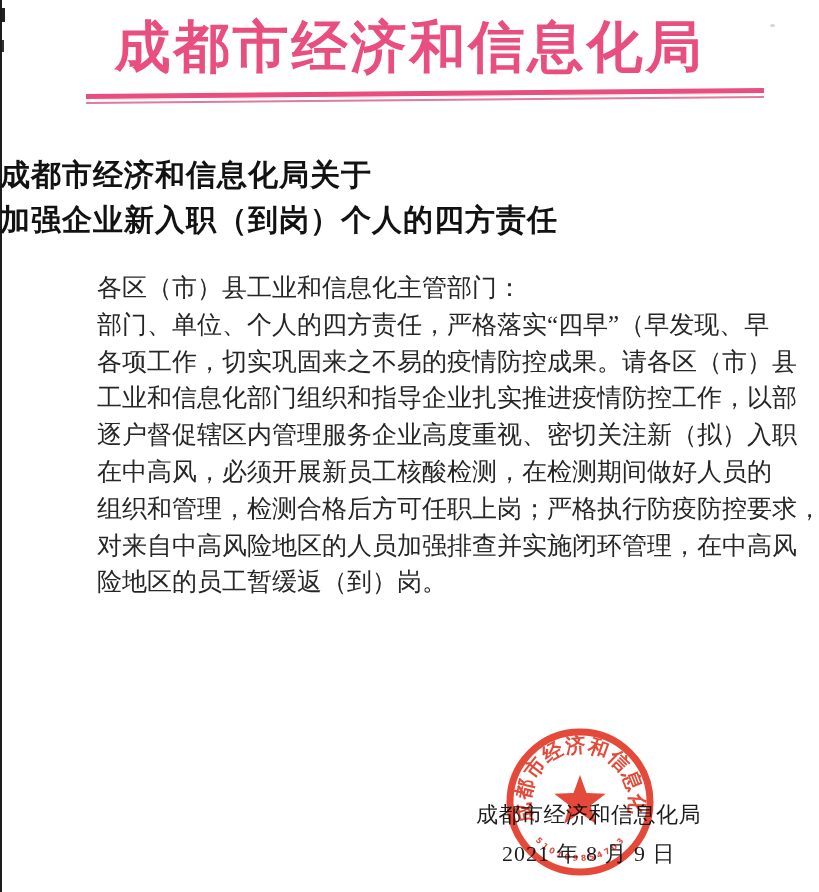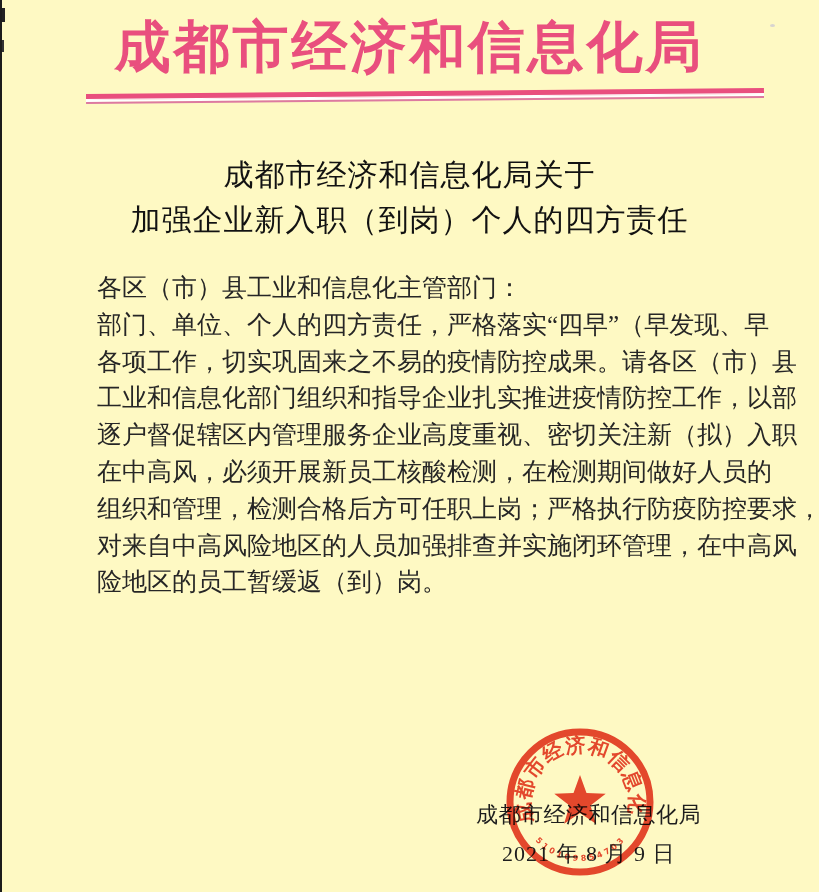--- a/index.html
+++ b/index.html
@@ -2,21 +2,21 @@
 <html><head>
 <meta charset="utf-8">
 <style>
   html, body { margin: 0; padding: 0; background: #888; }
   * { box-sizing: border-box; }
   .page {
     position: relative;
     width: 819px;
     height: 892px;
     margin: 0 auto;
-    background: #fef9c3;
+    background: #ffffff;
     overflow: hidden;
     font-family: "Liberation Serif", "DejaVu Serif", serif;
   }
   
   .scan-edge {
     position: absolute; left: 0; top: 0; width: 2px; height: 892px;
     background: #1c1c1c;
   }
   .scan-mark-1 { position: absolute; left: 2px; top: 8px; width: 3px; height: 14px; background: #222; }
   .scan-mark-2 { position: absolute; left: 2px; top: 40px; width: 2px; height: 12px; background: #333; }
@@ -35,23 +35,22 @@
     position: absolute; left: 86px; top: 91px; width: 678px;
     transform: rotate(-0.5deg);
   }
   .divider .thick { height: 6px; background: #e94f7e; border-bottom: 1px solid #fff; }
   .divider .gap { height: 2px; background: #fff; }
   .divider .thin { height: 2px; background: #dd7aa0; }
 
   
   .doc-title {
     position: absolute; top: 152px; left: 0; width: 100%;
-    text-align: center;
     color: #121212;
-    font-weight: 400;
+    font-weight: 700;
     font-size: 30px;
     line-height: 45px;
     letter-spacing: 1px;
   }
 
   
   .body-text {
     position: absolute; left: 97px; top: 270px; width: 650px;
     color: #262626;
     font-family: Liberation Serif, serif;

